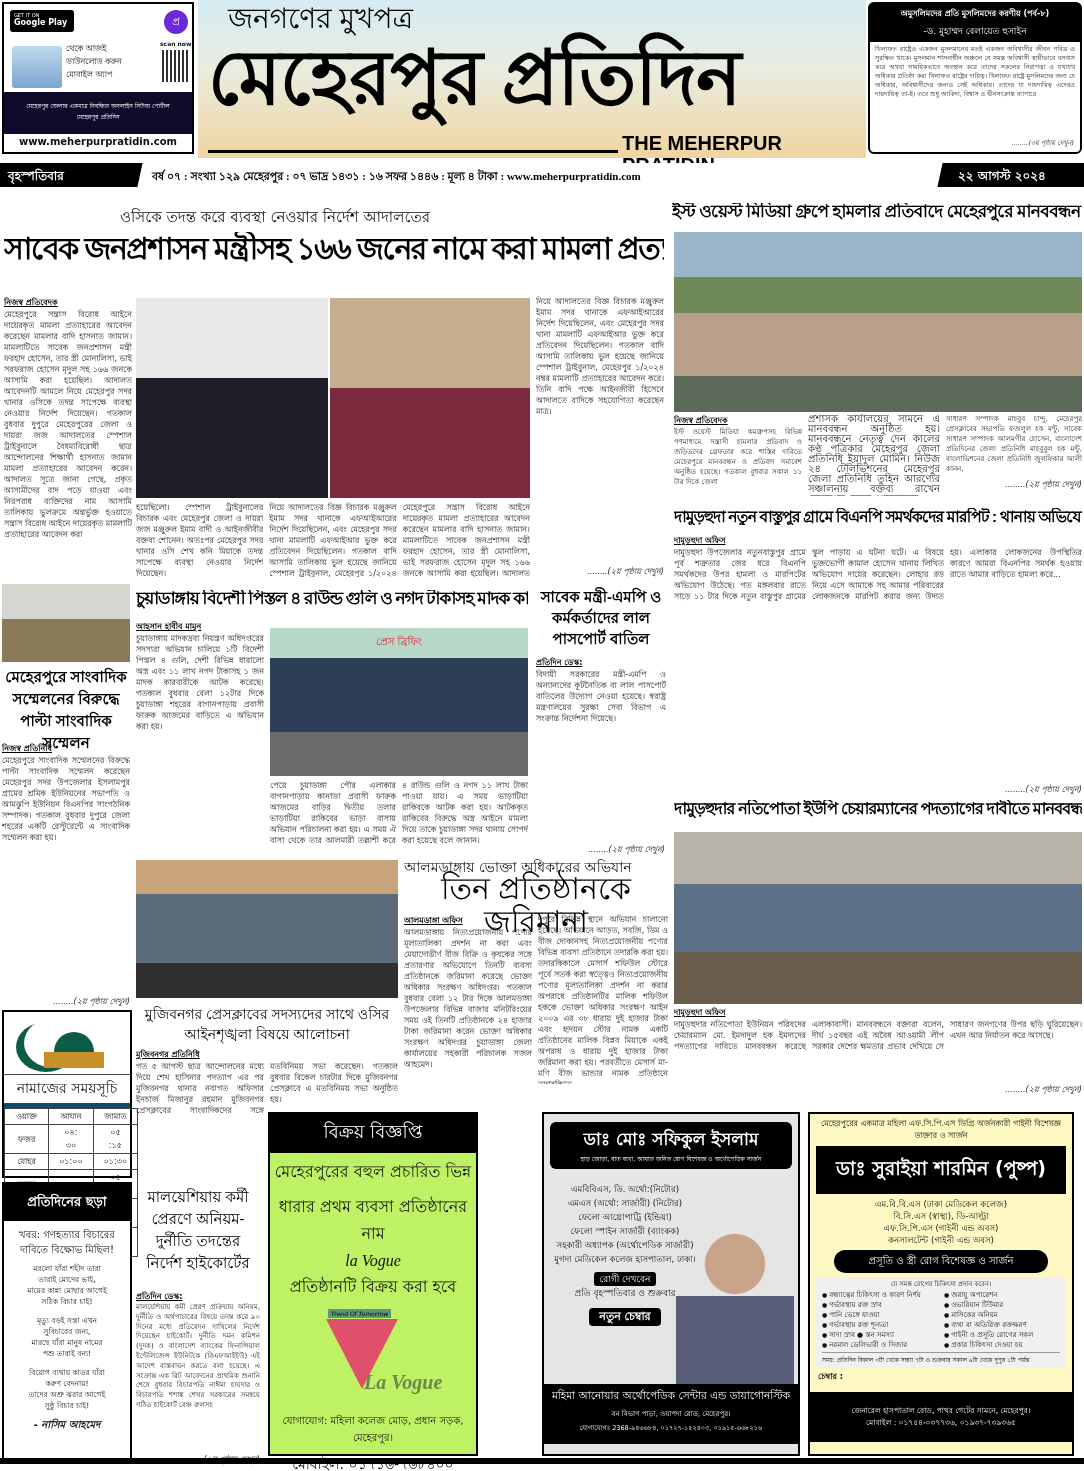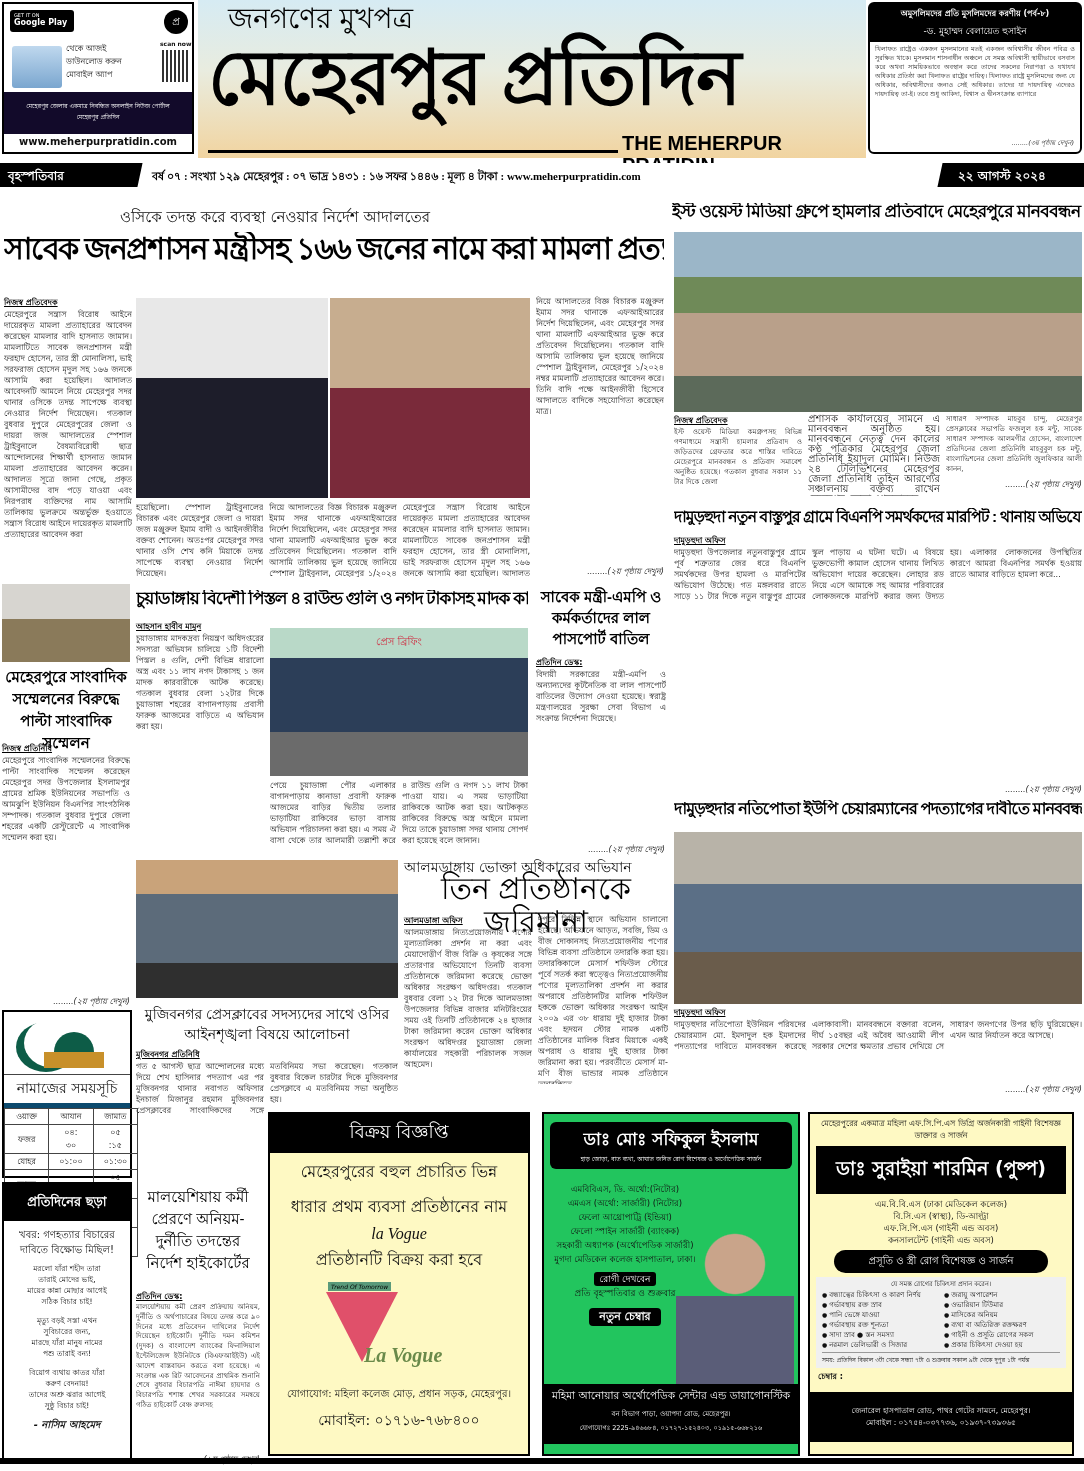--- a/index.html
+++ b/index.html
@@ -19,21 +19,21 @@
 ul.dots li:before{content:"● ";font-size:6px}
 </style>
 </head>
 <body>
 
 <div class="abs border" style="left:2px;top:2px;width:192px;height:152px;background:#fff">
   <div class="abs" style="left:6px;top:6px;width:64px;height:22px;background:#000;color:#fff;border-radius:3px;padding:2px 4px">
     <div style="font-size:5px">GET IT ON</div>
     <div style="font-size:8px;font-weight:bold">Google Play</div>
   </div>
-  <div class="abs" style="left:160px;top:6px;width:24px;height:24px;border-radius:50%;background:#000000;color:#fff;font-size:10px;text-align:center;line-height:24px">প্র</div>
+  <div class="abs" style="left:160px;top:6px;width:24px;height:24px;border-radius:50%;background:#6d28d9;color:#fff;font-size:10px;text-align:center;line-height:24px">প্র</div>
   <div class="abs" style="left:156px;top:36px;font-size:6px;font-weight:bold">scan now</div>
   <div class="abs" style="left:158px;top:46px;width:28px;height:32px;background:repeating-linear-gradient(90deg,#000 0 2px,#fff 2px 4px),#000;opacity:.8"></div>
   <div class="abs" style="left:8px;top:42px;width:50px;height:42px;background:linear-gradient(#bfd8ee,#7aa6cf);border-radius:3px"></div>
   <div class="abs" style="left:62px;top:38px;font-size:8px;line-height:13px">
     <div>থেকে আজই</div>
     <div>ডাউনলোড করুন</div>
     <div>মোবাইল অ্যাপ</div>
   </div>
   <div class="abs" style="left:0;top:88px;width:188px;height:42px;background:#120a2a;color:#fff;text-align:center;font-size:6px;line-height:11px;padding-top:8px">
     <div>মেহেরপুর জেলার একমাত্র নিবন্ধিত অনলাইন নিউজ পোর্টাল</div>
@@ -218,56 +218,56 @@
   <div style="text-align:center;font-size:10px;font-weight:bold;font-style:italic;margin-top:6px">- নাসিম আহমেদ</div>
 </div>
 
 <div class="abs hd" style="left:136px;top:1186px;width:124px;font-size:15px;text-align:center;font-weight:normal;line-height:22px">মালয়েশিয়ায় কর্মী প্রেরণে অনিয়ম-দুর্নীতি তদন্তের নির্দেশ হাইকোর্টের</div>
 <div class="abs" style="left:136px;top:1290px;width:124px">
   <div class="byline">প্রতিদিন ডেস্ক:</div>
   <div class="txt" style="font-size:7px;line-height:9.8px;height:150px;overflow:hidden">মালয়েশিয়ায় কর্মী প্রেরণ প্রক্রিয়ায় অনিয়ম, দুর্নীতি ও অর্থপাচারের বিষয়ে তদন্ত করে ৯০ দিনের মধ্যে প্রতিবেদন দাখিলের নির্দেশ দিয়েছেন হাইকোর্ট। দুর্নীতি দমন কমিশন (দুদক) ও বাংলাদেশ ব্যাংকের ফিনান্সিয়াল ইন্টেলিজেন্স ইউনিটকে (বিএফআইইউ) এই আদেশ বাস্তবায়ন করতে বলা হয়েছে। এ সংক্রান্ত এক রিট আবেদনের প্রাথমিক শুনানি শেষে বুধবার বিচারপতি নাঈমা হায়দার ও বিচারপতি শশাঙ্ক শেখর সরকারের সমন্বয়ে গঠিত হাইকোর্ট বেঞ্চ রুলসহ</div>
   <div class="more">........(২য় পৃষ্ঠায় দেখুন)</div>
 </div>
 
-<div class="abs border" style="left:268px;top:1112px;width:262px;height:344px;background:#fef9c3">
+<div class="abs border" style="left:268px;top:1112px;width:210px;height:344px;background:#bef264">
   <div class="blackbar" style="text-align:center;font-size:18px;padding:4px 0">বিক্রয় বিজ্ঞপ্তি</div>
   <div style="text-align:center;font-size:16px;margin-top:6px">মেহেরপুরের বহুল প্রচারিত ভিন্ন</div>
   <div style="text-align:center;font-size:16px;margin-top:8px">ধারার প্রথম ব্যবসা প্রতিষ্ঠানের নাম</div>
   <div style="text-align:center;font-size:16px;font-style:italic;font-family:'Liberation Serif',serif;margin-top:4px">la Vogue</div>
   <div style="text-align:center;font-size:16px;margin-top:4px">প্রতিষ্ঠানটি বিক্রয় করা হবে</div>
   <div style="position:relative;height:100px;margin-top:8px">
     <div style="position:absolute;left:58px;top:0;font-size:6px;background:#5a9a7a;color:#000;padding:1px 3px;font-style:italic">Trend Of Tomorrow</div>
     <div style="position:absolute;left:56px;top:10px;width:0;height:0;border-left:36px solid transparent;border-right:36px solid transparent;border-top:70px solid #e0506a"></div>
     <div style="position:absolute;left:94px;top:62px;font-size:20px;font-weight:bold;font-style:italic;color:#6a8a4a;font-family:'Liberation Serif',serif">La Vogue</div>
   </div>
   <div style="text-align:center;font-size:10px;margin-top:4px">যোগাযোগ: মহিলা কলেজ মোড়, প্রধান সড়ক, মেহেরপুর।</div>
   <div style="text-align:center;font-size:14px;margin-top:6px">মোবাইল: ০১৭১৬-৭৬৮৪০০</div>
 </div>
 
-<div class="abs border" style="left:542px;top:1112px;width:258px;height:344px;background:#22c55e;overflow:hidden">
+<div class="abs border" style="left:542px;top:1112px;width:258px;height:344px;background:#e5e5e5;overflow:hidden">
   <div class="blackbar" style="margin:8px 6px 0;border-radius:6px;padding:4px 2px;text-align:center">
     <div style="font-size:17px;font-weight:bold">ডাঃ মোঃ সফিকুল ইসলাম</div>
     <div style="font-size:6px">হাড় জোড়া, বাত ব্যথা, আঘাত জনিত রোগ বিশেষজ্ঞ ও অর্থোপেডিক সার্জন</div>
   </div>
   <div style="position:absolute;left:6px;top:68px;width:150px;text-align:center;font-size:8.5px;line-height:14px">
     <div>এমবিবিএস, ডি. অর্থো:(নিটোর)</div>
     <div>এমএস (অর্থো: সার্জারী) (নিটোর)</div>
     <div>ফেলো আথ্রোপাট্রি (ইন্ডিয়া)</div>
     <div>ফেলো স্পাইন সার্জারী (ব্যাংকক)</div>
     <div>সহকারী অধ্যাপক (অর্থোপেডিক সার্জারী)</div>
     <div>মুগদা মেডিকেল কলেজ হাসপাতাল, ঢাকা।</div>
     <div class="blackbar" style="display:inline-block;padding:0 6px;border-radius:3px;margin-top:6px;font-size:9px">রোগী দেখবেন</div>
     <div style="font-size:9px">প্রতি বৃহস্পতিবার ও শুক্রবার</div>
     <div class="blackbar" style="display:inline-block;padding:2px 10px;border-radius:4px;margin-top:8px;font-size:11px;font-weight:bold">নতুন চেম্বার</div>
   </div>
   <div style="position:absolute;left:132px;top:110px;width:118px;height:160px;background:radial-gradient(circle at 50% 25%,#c9a48a 0 22%,transparent 23%),linear-gradient(180deg,transparent 0 45%,#5a5d78 45%)"></div>
   <div class="blackbar" style="position:absolute;left:0;top:270px;width:100%;height:60px;text-align:center;padding-top:4px">
     <div style="font-size:10.5px">মহিমা আনোয়ার অর্থোপেডিক সেন্টার এন্ড ডায়াগোনস্টিক</div>
     <div style="font-size:7px;margin-top:3px">বন বিভাগ পাড়া, ওয়াপদা রোড, মেহেরপুর।</div>
-    <div style="font-size:6.5px;margin-top:3px">যোগাযোগঃ 2225-৯৪৬৬৮৪, ০১৭২৭-১৫২৪০৩, ০১৯১৫-৬৬৮২১৬</div>
+    <div style="font-size:6.5px;margin-top:3px">যোগাযোগঃ 2368-৯৪৬৬৮৪, ০১৭২৭-১৫২৪০৩, ০১৯১৫-৬৬৮২১৬</div>
   </div>
 </div>
 
 <div class="abs border" style="left:808px;top:1112px;width:266px;height:344px;background:#fef9c3;overflow:hidden">
   <div style="text-align:center;font-size:8px;line-height:12px;padding:4px 10px 0">মেহেরপুরের একমাত্র মহিলা এফ.সি.পি.এস ডিগ্রি অর্জনকারী গাইনী বিশেষজ্ঞ ডাক্তার ও সার্জন</div>
   <div class="blackbar" style="margin:4px 6px 0;text-align:center;font-size:19px;font-weight:bold;padding:8px 0">ডাঃ সুরাইয়া শারমিন (পুষ্প)</div>
   <div style="text-align:center;font-size:8.5px;line-height:12px;margin-top:4px">
     <div>এম.বি.বি.এস (ঢাকা মেডিকেল কলেজ)</div>
     <div>বি.সি.এস (স্বাস্থ্য), ডি-আল্ট্রা</div>
     <div>এফ.সি.পি.এস (গাইনী এন্ড অবস)</div>

